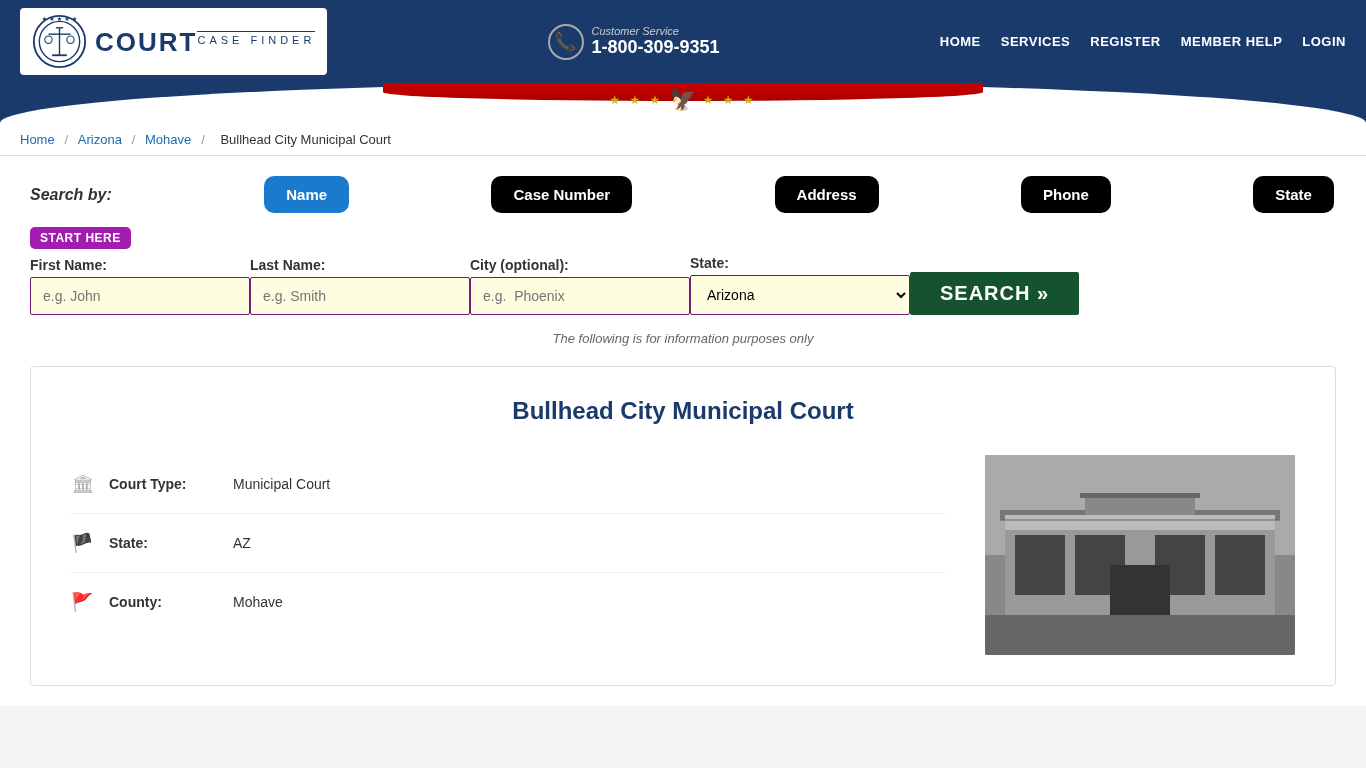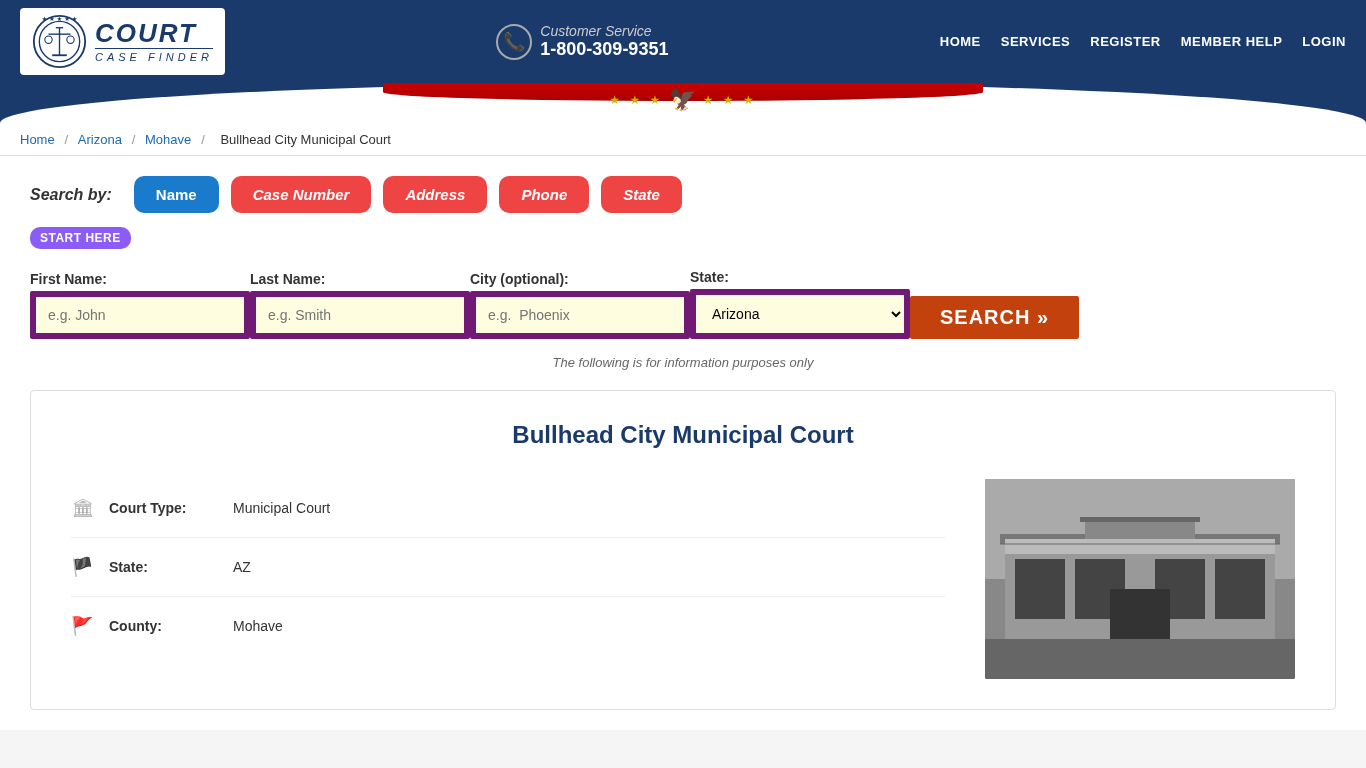--- a/index.html
+++ b/index.html
@@ -31,22 +31,21 @@
       display: flex;
       align-items: center;
       gap: 8px;
     }
     .logo-emblem {
       width: 55px;
       height: 55px;
     }
     .logo-text-area {
       display: flex;
-      flex-direction: column;
-      font-style: italic;
+      flex-direction: row;
     }
     .logo-court {
       font-size: 26px;
       font-weight: 900;
       color: #1a3a6b;
       letter-spacing: 2px;
       line-height: 1;
     }
     .logo-case-finder {
       font-size: 11px;
@@ -69,21 +68,21 @@
       border-radius: 50%;
       border: 2px solid #aaa;
       display: flex;
       align-items: center;
       justify-content: center;
       font-size: 18px;
       color: white;
     }
     .phone-text small {
       display: block;
-      font-size: 14px;
+      font-size: 11px;
       font-style: italic;
       color: #ccc;
     }
     .phone-text strong {
       font-size: 18px;
       color: white;
     }
     .nav-area {
       display: flex;
       align-items: center;
@@ -176,22 +175,22 @@
       font-size: 28px;
       font-weight: bold;
       color: #1a3a6b;
       margin: 20px 0 24px;
     }
 
     
     .search-by-row {
       display: flex;
       align-items: center;
-      justify-content: flex-start;
-      gap: 8px;
+      justify-content: space-between;
+      gap: 0;
       margin-bottom: 14px;
     }
     .search-by-label {
       font-weight: bold;
       font-style: italic;
       font-size: 16px;
       color: #333;
       margin-right: 12px;
     }
     .search-tab {
@@ -201,34 +200,33 @@
       color: white;
       border: none;
       cursor: pointer;
       margin: 0 2px;
       border-radius: 10px;
     }
     .search-tab.active {
       background: #1a7acc;
     }
     .search-tab.inactive {
-      background: #ef4444;
-      font-style: italic;
+      background: #000000;
     }
 
     
     .start-here-badge {
       display: inline-block;
-      background: #8b5cf6;
+      background: #a21caf;
       color: white;
       font-size: 12px;
       font-weight: bold;
       padding: 4px 10px;
-      border-radius: 10px;
-      margin-bottom: 20px;
+      border-radius: 5px;
+      margin-bottom: 6px;
       letter-spacing: 0.5px;
     }
 
     
     .search-form-row {
       display: flex;
       align-items: flex-end;
       margin-bottom: 16px;
     }
     .form-group {
@@ -237,37 +235,37 @@
       gap: 4px;
     }
     .form-group label {
       font-size: 14px;
       font-weight: bold;
       color: #333;
     }
     .form-group input,
     .form-group select {
       padding: 10px 12px;
-      border: 6px solid #701a75;
+      border: 1px solid #701a75;
       border-radius: 2px;
       font-size: 14px;
       background: #fffde0;
     }
     .form-group input {
       width: 220px;
     }
     .form-group.city input {
       width: 220px;
     }
     .form-group.state select {
       width: 220px;
       background: #fffde0;
     }
     .search-btn {
-      background: #c2410c;
+      background: #14532d;
       color: white;
       font-size: 20px;
       font-weight: bold;
       border: none;
       padding: 10px 30px;
       cursor: pointer;
       border-radius: 2px;
       letter-spacing: 1px;
       white-space: nowrap;
     }

